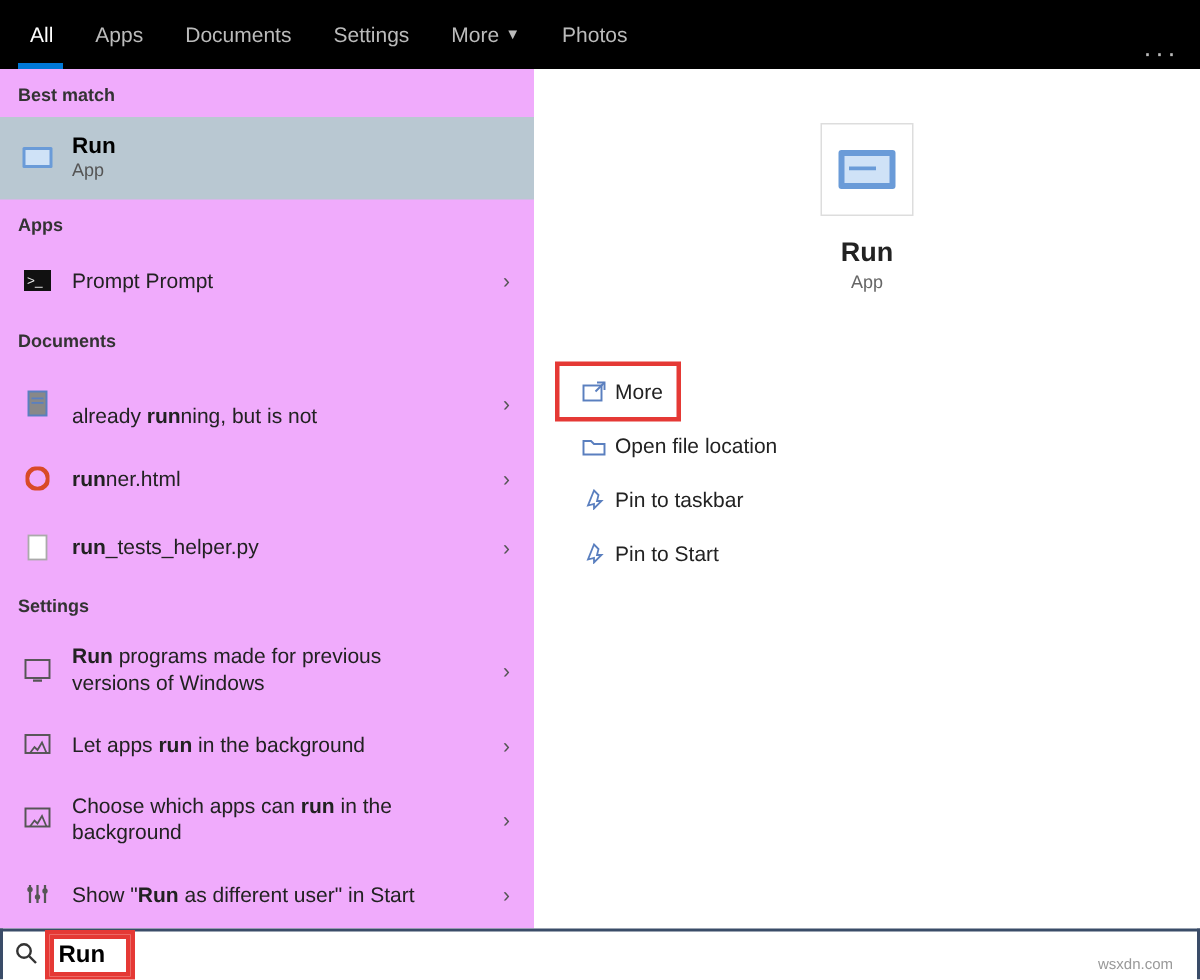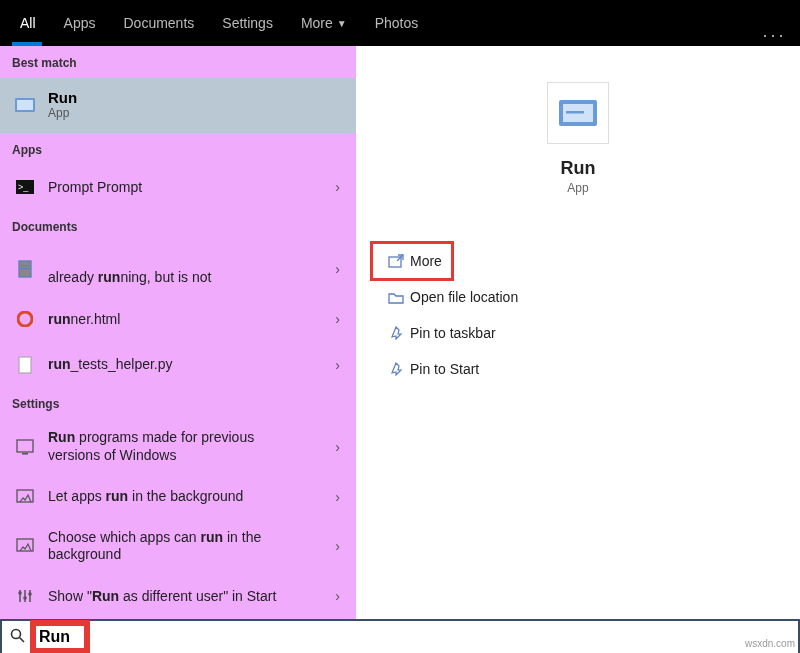--- a/index.html
+++ b/index.html
@@ -39,21 +39,21 @@
   .action { display:flex; align-items:center; height: 36px; font-size: 14px; color:#222; cursor:pointer; padding-left: 10px;}
   .action .aicon { width: 28px; display:flex; justify-content:center; color:#5a7fbf; }
   .hlred { outline: 3px solid #e53935; outline-offset: -1px; }
   .hlred2 { outline: 3px solid #e53935; }
 
   
   .searchbar { position:absolute; left:0; bottom:0; width:100%; height:34px; display:flex; align-items:center; border-top:2px solid #3a4c68; border-left:2px solid #3a4c68; border-right:2px solid #3a4c68; background:#fff; padding: 0 8px;}
   .searchbar .sicon { color:#444; font-size:15px; margin-right:8px;}
   .searchbar .input-wrap { display:inline-block; border:3px solid #e53935; padding:0 3px; line-height:22px;}
   .searchbar input { border:none; outline:none; font-size:16px; font-weight:700; width:42px; background:transparent; color:#000;}
-  .wm { position:absolute; right:5px; bottom:4px; font-size:10px; color:#999;margin-top:24px; }
+  .wm { position:absolute; right:18px; bottom:4px; font-size:10px; color:#999;margin-top:24px; }
 
   
   .run-svg { fill:#6a9bd8; }
   .filesvg { fill:#888; }
 </style>
 </head>
 <body>
 
 <div class="tabbar">
   <div class="tab active">

